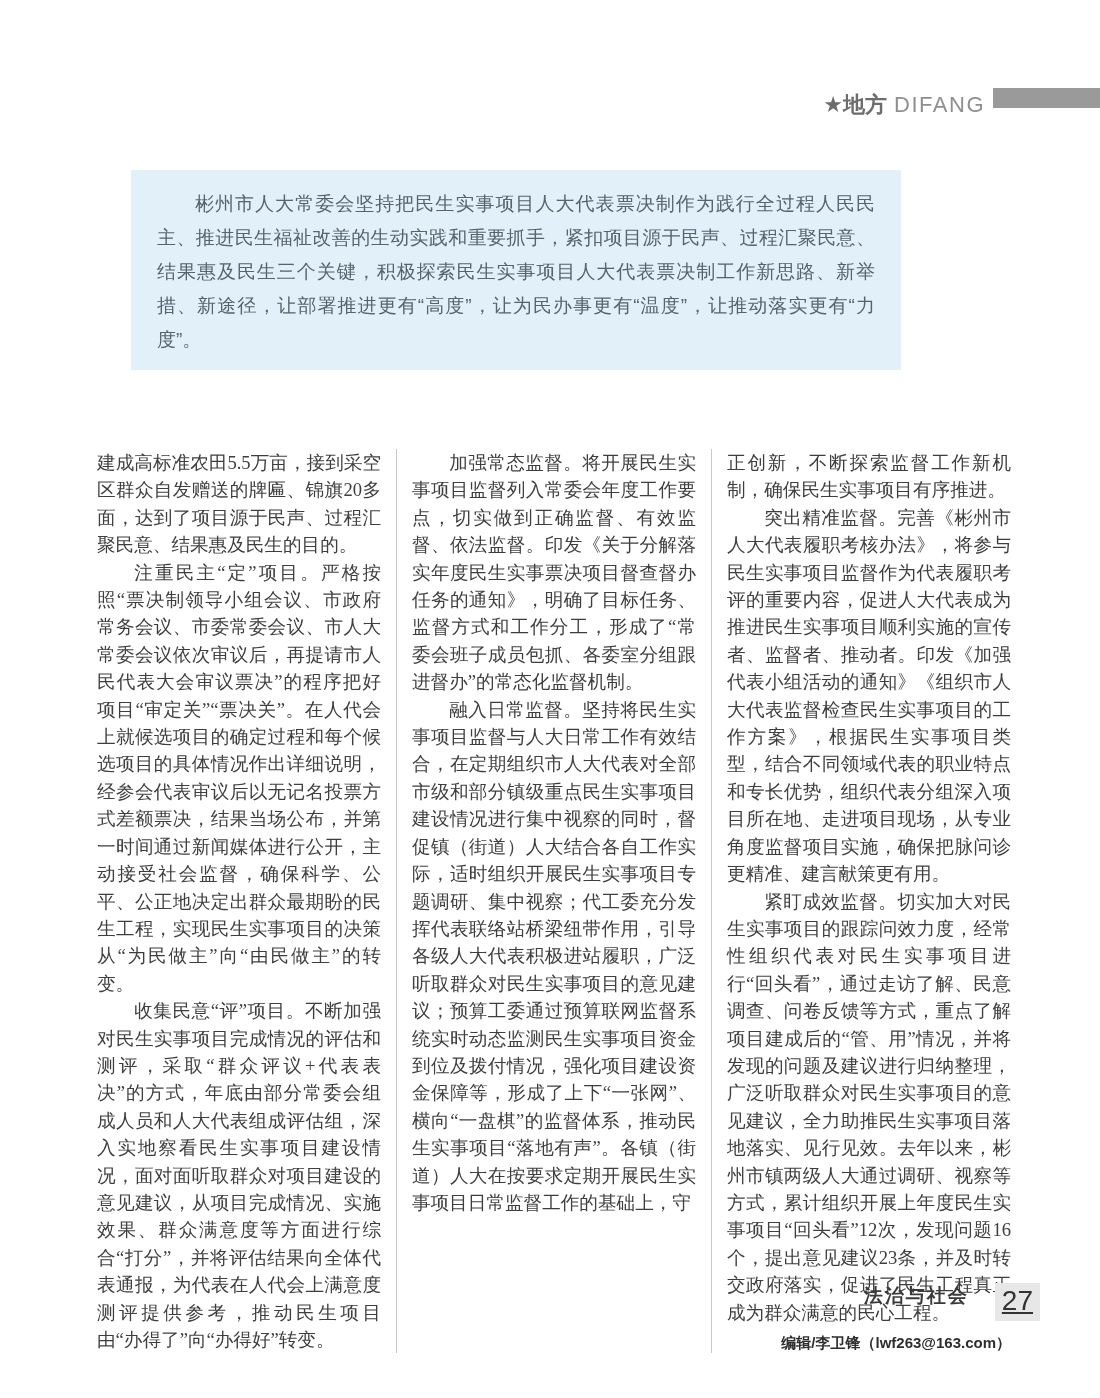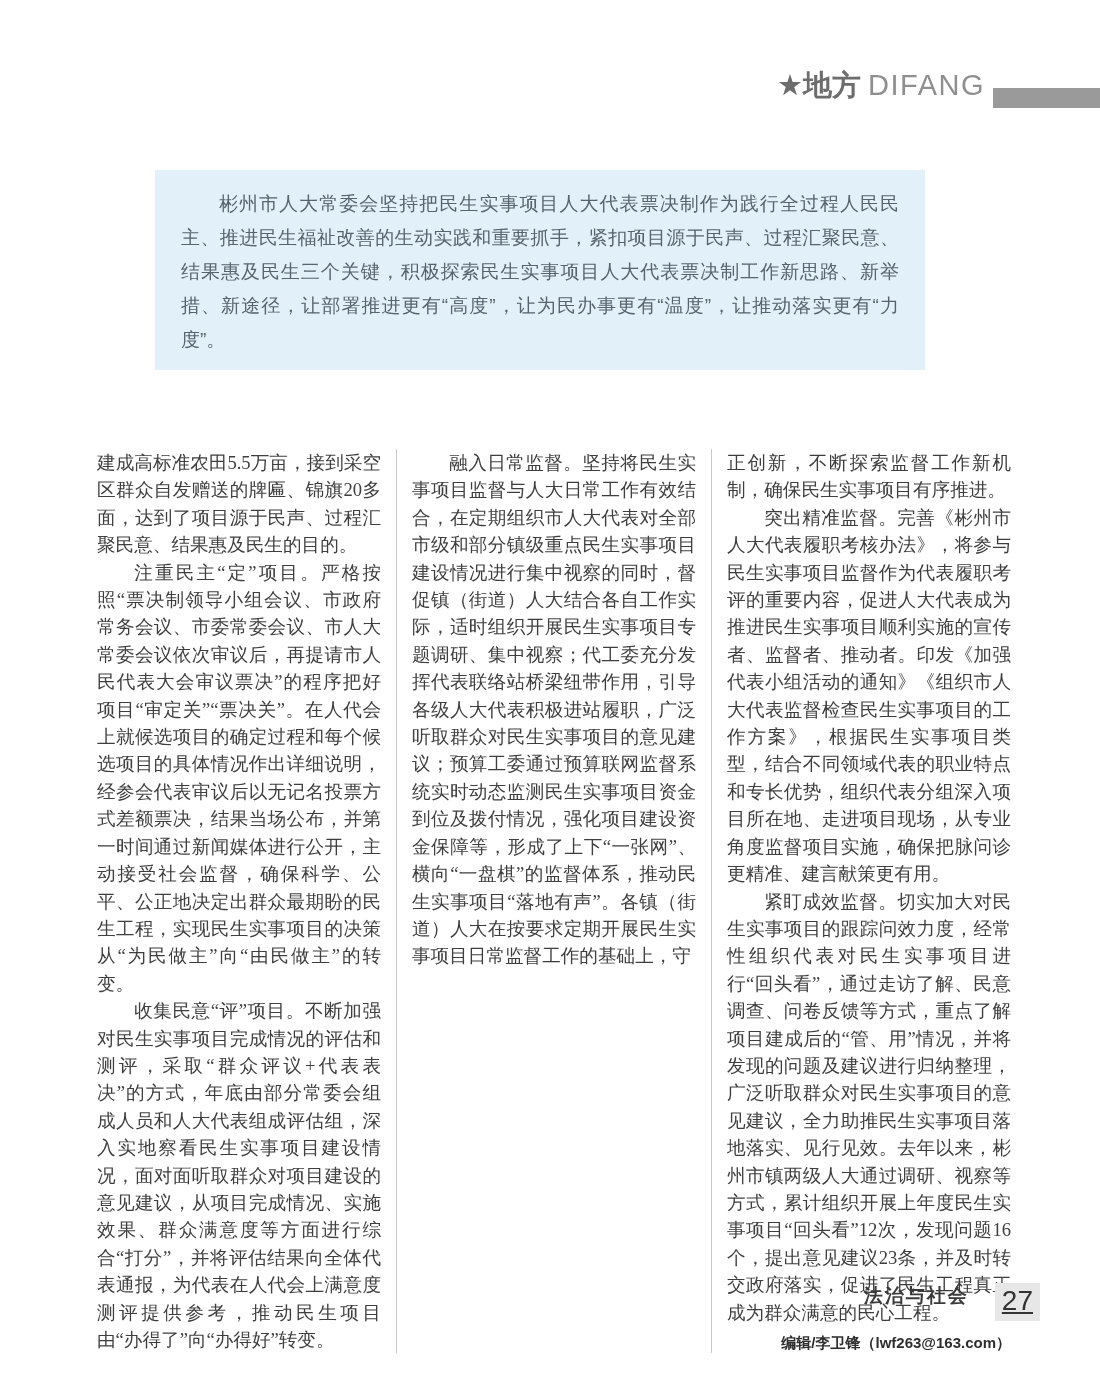--- a/index.html
+++ b/index.html
@@ -3,33 +3,33 @@
 <meta charset="utf-8">
 <style>
   html,body { margin:0; padding:0; background:#fff; }
   .page {
     position:relative; width:1100px; height:1398px; background:#ffffff;
     font-family:"Liberation Serif","DejaVu Serif",serif; overflow:hidden;
   }
 
   
   .header-text {
-    position:absolute; right:115px; top:72px; white-space:nowrap;
-    font-family:"Liberation Sans","DejaVu Sans",sans-serif; font-size:29px; line-height:26px;
+    position:absolute; right:115px; top:92px; white-space:nowrap;
+    font-family:"Liberation Sans","DejaVu Sans",sans-serif; font-size:22px; line-height:26px;
   }
   .section-cn { font-weight:bold; color:#6d6d6d; }
   .section-en { color:#8f8f8f; margin-left:7px; letter-spacing:1.5px; }
   .header-bar {
     position:absolute; right:0; top:88px; width:107px; height:20px;
     background:var(--bar_gray,#9a9a9a);
   }
 
   
   .intro-box {
-    position:absolute; left:155px; top:170px; width:770px; box-sizing:border-box;
+    position:absolute; left:131px; top:170px; width:770px; box-sizing:border-box;
     background:var(--intro_bg,#e2f1f9); padding:17px 26px 13px 26px;
   }
   .intro-text {
     margin:0; font-family:"Liberation Sans","DejaVu Sans",sans-serif;
     font-size:19px; line-height:34px; color:#57636d;
     text-align:justify; text-indent:2em;
   }
 
   
   .columns { position:absolute; left:97px; top:437px; width:916px; display:flex;margin-top:12px; }
@@ -82,20 +82,21 @@
 
     <div class="col">
       <p class="body-p no-indent">建成高标准农田5.5万亩，接到采空区群众自发赠送的牌匾、锦旗20多面，达到了项目源于民声、过程汇聚民意、结果惠及民生的目的。</p>
       <p class="body-p">注重民主“定”项目。严格按照“票决制领导小组会议、市政府常务会议、市委常委会议、市人大常委会议依次审议后，再提请市人民代表大会审议票决”的程序把好项目“审定关”“票决关”。在人代会上就候选项目的确定过程和每个候选项目的具体情况作出详细说明，经参会代表审议后以无记名投票方式差额票决，结果当场公布，并第一时间通过新闻媒体进行公开，主动接受社会监督，确保科学、公平、公正地决定出群众最期盼的民生工程，实现民生实事项目的决策从“为民做主”向“由民做主”的转变。</p>
       <p class="body-p">收集民意“评”项目。不断加强对民生实事项目完成情况的评估和测评，采取“群众评议+代表表决”的方式，年底由部分常委会组成人员和人大代表组成评估组，深入实地察看民生实事项目建设情况，面对面听取群众对项目建设的意见建议，从项目完成情况、实施效果、群众满意度等方面进行综合“打分”，并将评估结果向全体代表通报，为代表在人代会上满意度测评提供参考，推动民生项目由“办得了”向“办得好”转变。</p>
     </div>
 
     <div class="divider"></div>
 
     <div class="col">
+      <p class="body-p">加强常态监督。将开展民生实事项目监督列入常委会年度工作要点，切实做到正确监督、有效监督、依法监督。印发《关于分解落实年度民生实事票决项目督查督办任务的通知》，明确了目标任务、监督方式和工作分工，形成了“常委会班子成员包抓、各委室分组跟进督办”的常态化监督机制。</p>
       <p class="body-p">融入日常监督。坚持将民生实事项目监督与人大日常工作有效结合，在定期组织市人大代表对全部市级和部分镇级重点民生实事项目建设情况进行集中视察的同时，督促镇（街道）人大结合各自工作实际，适时组织开展民生实事项目专题调研、集中视察；代工委充分发挥代表联络站桥梁纽带作用，引导各级人大代表积极进站履职，广泛听取群众对民生实事项目的意见建议；预算工委通过预算联网监督系统实时动态监测民生实事项目资金到位及拨付情况，强化项目建设资金保障等，形成了上下“一张网”、横向“一盘棋”的监督体系，推动民生实事项目“落地有声”。各镇（街道）人大在按要求定期开展民生实事项目日常监督工作的基础上，守</p>
     </div>
 
     <div class="divider"></div>
 
     <div class="col">
       <p class="body-p no-indent">正创新，不断探索监督工作新机制，确保民生实事项目有序推进。</p>
       <p class="body-p">突出精准监督。完善《彬州市人大代表履职考核办法》，将参与民生实事项目监督作为代表履职考评的重要内容，促进人大代表成为推进民生实事项目顺利实施的宣传者、监督者、推动者。印发《加强代表小组活动的通知》《组织市人大代表监督检查民生实事项目的工作方案》，根据民生实事项目类型，结合不同领域代表的职业特点和专长优势，组织代表分组深入项目所在地、走进项目现场，从专业角度监督项目实施，确保把脉问诊更精准、建言献策更有用。</p>
       <p class="body-p">紧盯成效监督。切实加大对民生实事项目的跟踪问效力度，经常性组织代表对民生实事项目进行“回头看”，通过走访了解、民意调查、问卷反馈等方式，重点了解项目建成后的“管、用”情况，并将发现的问题及建议进行归纳整理，广泛听取群众对民生实事项目的意见建议，全力助推民生实事项目落地落实、见行见效。去年以来，彬州市镇两级人大通过调研、视察等方式，累计组织开展上年度民生实事项目“回头看”12次，发现问题16个，提出意见建议23条，并及时转交政府落实，促进了民生工程真正成为群众满意的民心工程。</p>
       <p class="editor-line">编辑/李卫锋（lwf263@163.com）</p>

